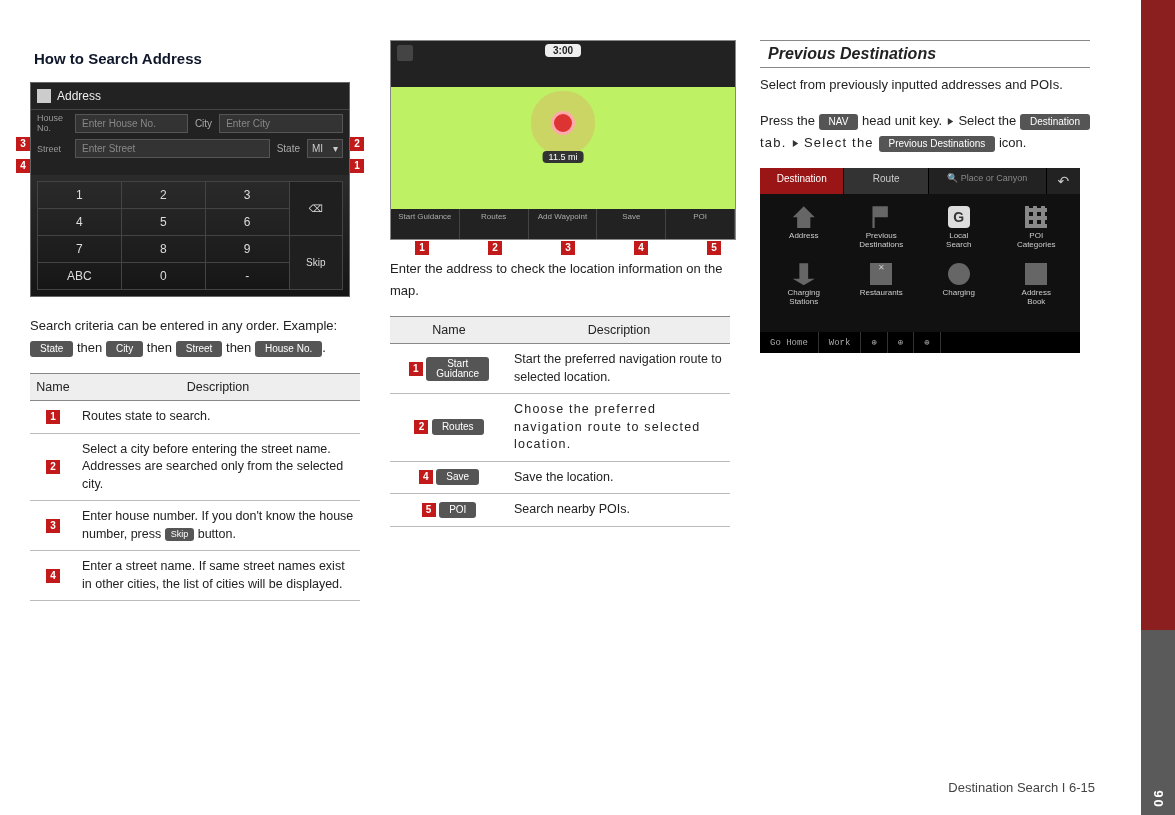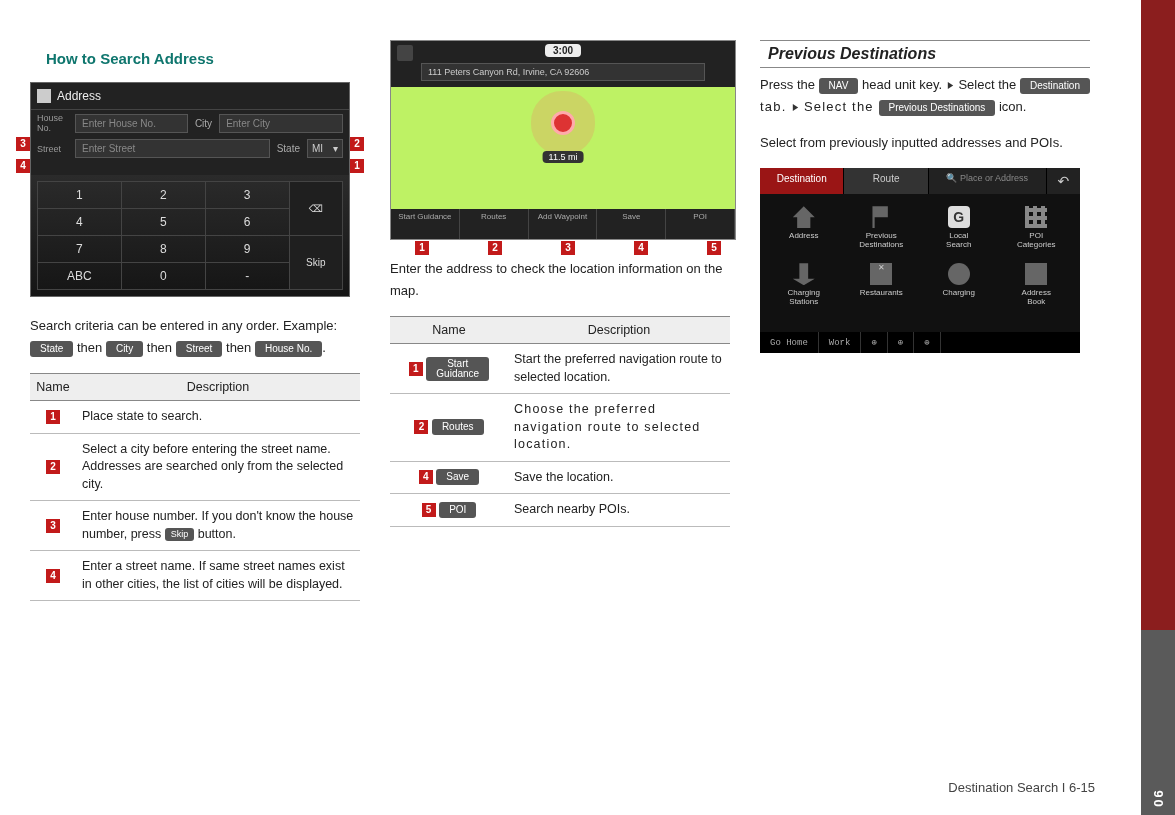--- a/index.html
+++ b/index.html
@@ -18,24 +18,24 @@
     display: flex;
     padding: 40px 0 0 30px;
     gap: 30px;
   }
   .col {
     width: 330px;
   }
   .col2 { width: 340px; }
   .col3 { width: 330px; }
   h3.red {
-    color: #0f766e;
+    color: #0f172a;
     font-size: 15px;
     font-weight: bold;
-    margin: 10px 0 15px 16px;
+    margin: 10px 0 15px 4px;
   }
   .section-title {
     font-size: 16px;
     font-weight: bold;
     border-top: 1px solid #888;
     border-bottom: 1px solid #888;
     padding: 4px 8px;
     margin-bottom: 6px;
     font-style: italic;
   }
@@ -321,21 +321,21 @@
     </div>
 
     <table class="desc">
       <tbody>
           <tr>
         <th>Name</th>
         <th>Description</th>
       </tr>
       <tr>
         <td class="n"><span class="numbox">1</span></td>
-        <td>Place state to search.</td>
+        <td>Routes state to search.</td>
       </tr>
       <tr>
         <td class="n"><span class="numbox">2</span></td>
         <td>Select a city before entering the street name. Addresses are searched only from the selected city.</td>
       </tr>
       <tr>
         <td class="n"><span class="numbox">3</span></td>
         <td>
           <span>Enter house number. If you don't know the house number, press </span><span class="kbtn sm">Skip</span><span> button.</span>
         </td>
@@ -346,21 +346,20 @@
       </tr>
     </tbody>
       </table>
   </div>
 
   <div class="col col2">
     <div class="map-shot">
       <div class="map-top">
         <div class="home-corner"></div>
         <div class="clock">3:00</div>
-        <div class="addr-bar">111 Peters Canyon Rd, Irvine, CA 92606</div>
       </div>
       <div class="pin"></div>
       <div class="dist-badge">11.5 mi</div>
       <div class="map-bottom">
         <div>Start
 Guidance</div>
         <div>Routes</div>
         <div>Add
 Waypoint</div>
         <div>Save</div>
@@ -403,39 +402,39 @@
         <td class="nw"><span class="numbox">5</span>
           <span class="kbtn">POI</span></td>
         <td>Search nearby POIs.</td>
       </tr>
     </tbody>
       </table>
   </div>
 
   <div class="col col3">
     <div class="section-title">Previous Destinations</div>
+    <div class="intro">Select from previously inputted addresses and POIs.</div>
+
     <div class="intro" style="text-align:justify">
       <span>Press the </span><span class="kbtn">NAV</span><span> head unit key. </span>
       <svg class="chev" viewBox="0 0 10 10">
           <path d="M2 1 L8 5 L2 9 Z" fill="#333"></path>
         </svg>
       <span> Select the </span><span class="kbtn">Destination</span><span class="crisp"> tab. </span>
       <svg class="chev" viewBox="0 0 10 10">
           <path d="M2 1 L8 5 L2 9 Z" fill="#333"></path>
         </svg>
       <span class="crisp"> Select the </span><span class="kbtn">Previous Destinations</span><span> icon.</span>
     </div>
 
-    <div class="intro">Select from previously inputted addresses and POIs.</div>
-
     <div class="dest-shot">
       <div class="dest-tabs">
         <div class="active">Destination</div>
         <div>Route</div>
-        <div class="search">🔍 <span>Place or Address</span></div>
+        <div class="search">🔍 <span>Place or Canyon</span></div>
         <div class="back">↶</div>
       </div>
       <div class="dest-grid">
         <div class="dest-item"><div class="ic" style="clip-path:polygon(50% 0,100% 50%,80% 50%,80% 100%,20% 100%,20% 50%,0 50%)"></div><span>Address</span></div>
         <div class="dest-item"><div class="ic" style="clip-path:polygon(20% 0,80% 0,80% 50%,20% 50%,20% 100%,10% 100%,10% 0)"></div><span style="white-space:pre">Previous
 Destinations</span></div>
         <div class="dest-item"><div class="ic" style="border-radius:4px;background:#ddd;color:#333;font-weight:bold;font-size:14px;line-height:22px">G</div><span style="white-space:pre">Local
 Search</span></div>
         <div class="dest-item"><div class="ic" style="background:repeating-linear-gradient(90deg,#888 0 4px,transparent 4px 8px),repeating-linear-gradient(0deg,#888 0 4px,transparent 4px 8px)"></div><span style="white-space:pre">POI
 Categories</span></div>

